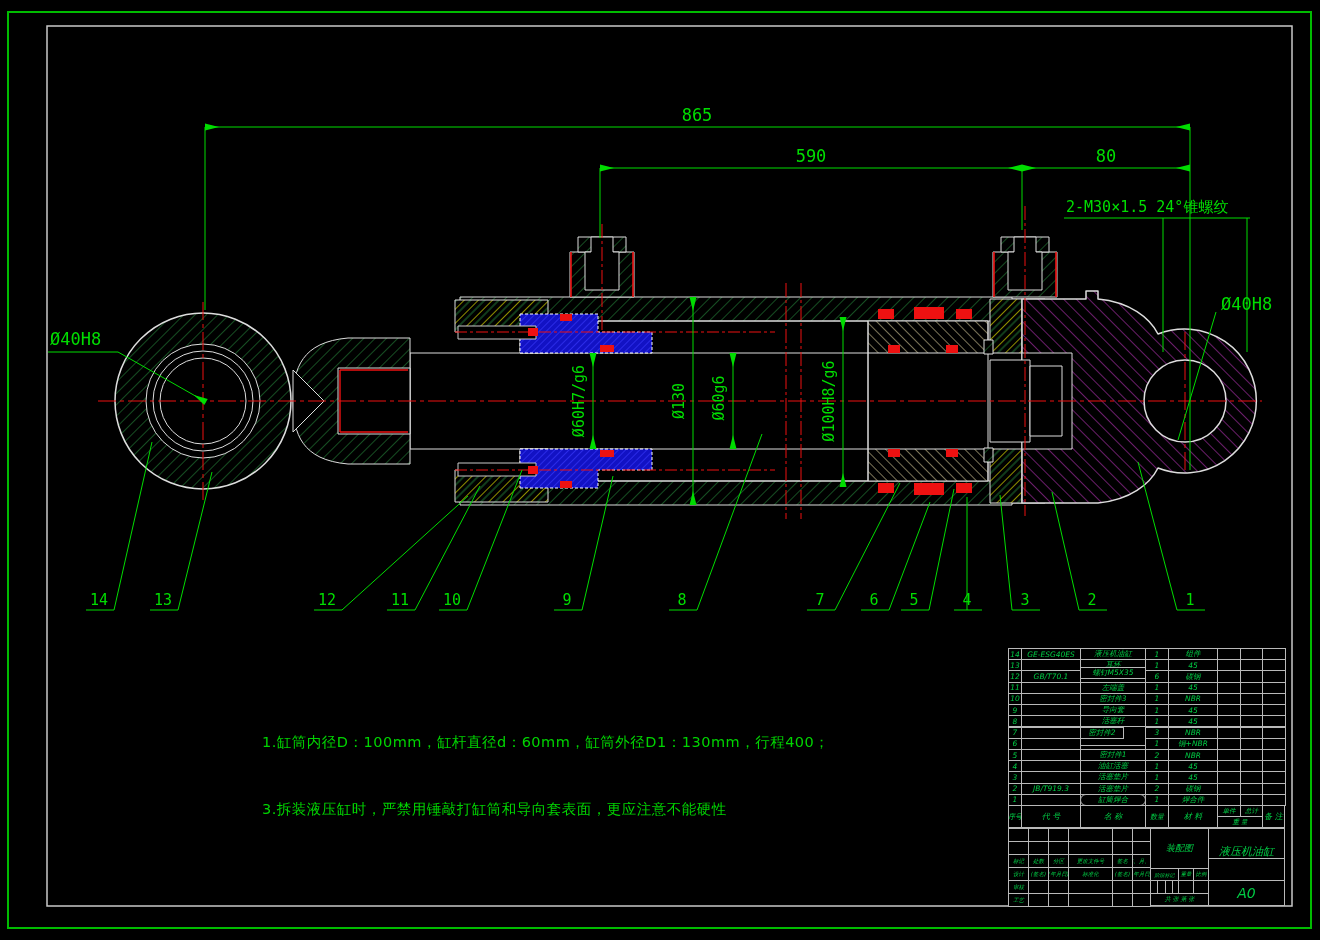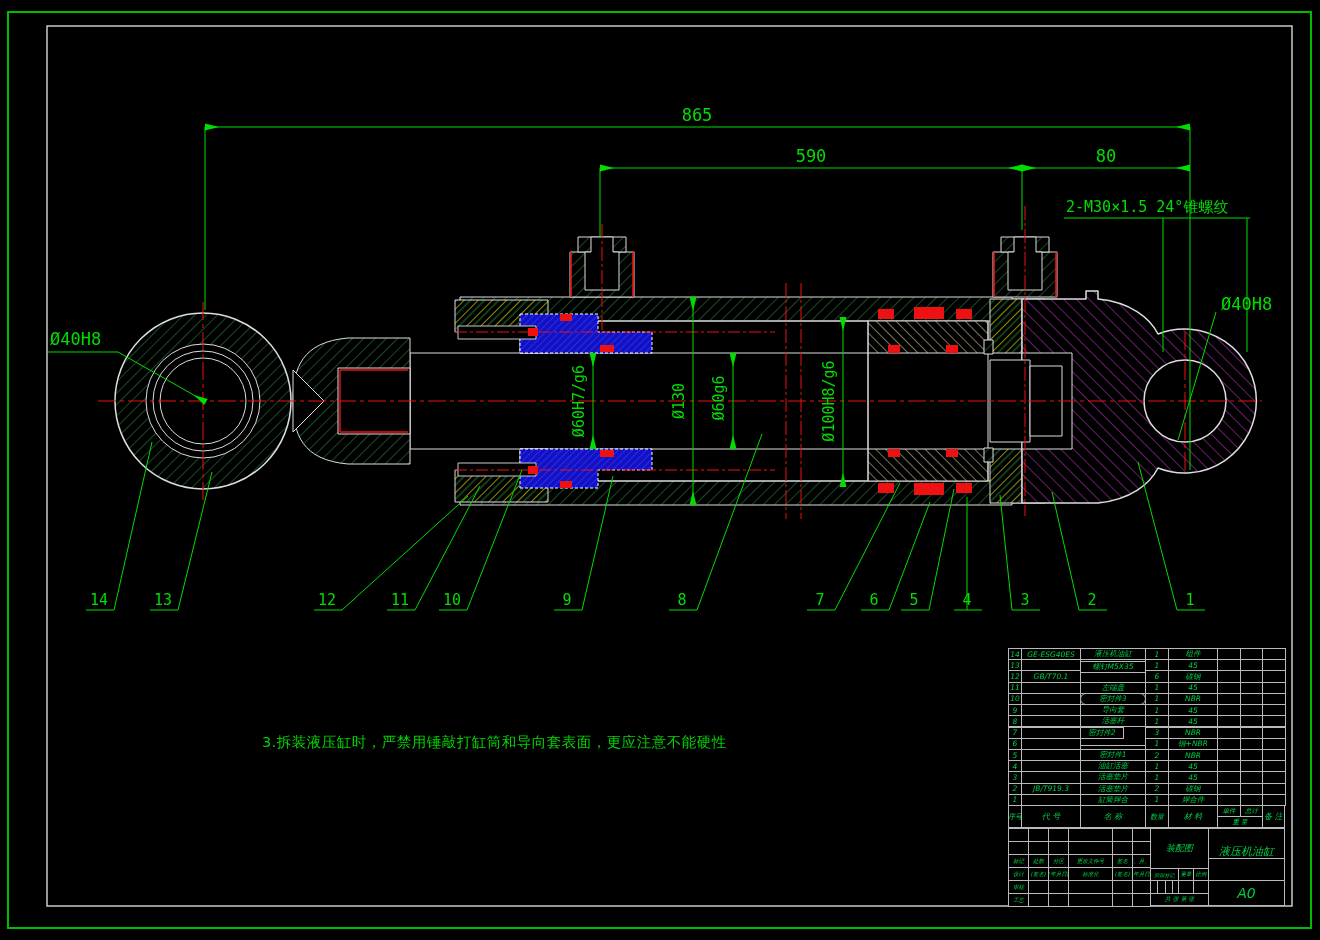--- a/index.html
+++ b/index.html
@@ -217,20 +217,21 @@
         <line x1="1079" y1="610" x2="1107" y2="610" stroke="#00dd00"></line>
         <line x1="1079" y1="610" x2="1052" y2="492" stroke="#00dd00"></line>
         <text x="1092" y="605" text-anchor="middle" font-size="15" class="dimtxt">2</text>
         <line x1="1177" y1="610" x2="1205" y2="610" stroke="#00dd00"></line>
         <line x1="1177" y1="610" x2="1138" y2="462" stroke="#00dd00"></line>
         <text x="1190" y="605" text-anchor="middle" font-size="15" class="dimtxt">1</text>
       </g>
 </svg>
 
 <div class="techreq">
+  <div>1.缸筒内径D：100mm，缸杆直径d：60mm，缸筒外径D1：130mm，行程400；</div>
   <div>3.拆装液压缸时，严禁用锤敲打缸筒和导向套表面，更应注意不能硬性</div>
   
   
   
   
 </div>
 
 <div id="ptable" style="position:absolute;left:1008px;top:648px;width:277px;height:258px;">
       <div class="tbl-cell" style="left: 0px; top: 0px; width: 14px; height: 12.2143px; font-size: 7.5px;">14</div>
       <div class="tbl-cell" style="left: 13px; top: 0px; width: 60px; height: 12.2143px; font-size: 7.5px;">GE-ESG40ES</div>
@@ -243,37 +244,37 @@
       <div class="tbl-cell" style="left: 0px; top: 11.2143px; width: 14px; height: 12.2143px; font-size: 7.5px;">13</div>
       <div class="tbl-cell" style="left: 13px; top: 11.2143px; width: 60px; height: 12.2143px; font-size: 7.5px;"></div>
       <div class="tbl-cell" style="left: 72px; top: 11.2143px; width: 66px; height: 12.2143px; font-size: 7.5px;">耳环</div>
       <div class="tbl-cell" style="left: 137px; top: 11.2143px; width: 24px; height: 12.2143px; font-size: 7.5px;">1</div>
       <div class="tbl-cell" style="left: 160px; top: 11.2143px; width: 50px; height: 12.2143px; font-size: 7.5px;">45</div>
       <div class="tbl-cell" style="left: 209px; top: 11.2143px; width: 24px; height: 12.2143px; font-size: 7.5px;"></div>
       <div class="tbl-cell" style="left: 232px; top: 11.2143px; width: 23px; height: 12.2143px; font-size: 7.5px;"></div>
       <div class="tbl-cell" style="left: 254px; top: 11.2143px; width: 24px; height: 12.2143px; font-size: 7.5px;"></div>
       <div class="tbl-cell" style="left: 0px; top: 22.4286px; width: 14px; height: 12.2143px; font-size: 7.5px;">12</div>
       <div class="tbl-cell" style="left: 13px; top: 22.4286px; width: 60px; height: 12.2143px; font-size: 7.5px;">GB/T70.1</div>
-      <div class="tbl-cell" style="left: 72px; top: 13px; width: 66px; height: 12.2143px; font-size: 7.5px;">螺钉M5X35</div>
+      <div class="tbl-cell" style="left: 72px; top: 19px; width: 66px; height: 12.2143px; font-size: 7.5px;">螺钉M5X35</div>
       <div class="tbl-cell" style="left: 137px; top: 22.4286px; width: 24px; height: 12.2143px; font-size: 7.5px;">6</div>
       <div class="tbl-cell" style="left: 160px; top: 22.4286px; width: 50px; height: 12.2143px; font-size: 7.5px;">碳钢</div>
       <div class="tbl-cell" style="left: 209px; top: 22.4286px; width: 24px; height: 12.2143px; font-size: 7.5px;"></div>
       <div class="tbl-cell" style="left: 232px; top: 22.4286px; width: 23px; height: 12.2143px; font-size: 7.5px;"></div>
       <div class="tbl-cell" style="left: 254px; top: 22.4286px; width: 24px; height: 12.2143px; font-size: 7.5px;"></div>
       <div class="tbl-cell" style="left: 0px; top: 33.6429px; width: 14px; height: 12.2143px; font-size: 7.5px;">11</div>
       <div class="tbl-cell" style="left: 13px; top: 33.6429px; width: 60px; height: 12.2143px; font-size: 7.5px;"></div>
       <div class="tbl-cell" style="left: 72px; top: 33.6429px; width: 66px; height: 12.2143px; font-size: 7.5px;">左端盖</div>
       <div class="tbl-cell" style="left: 137px; top: 33.6429px; width: 24px; height: 12.2143px; font-size: 7.5px;">1</div>
       <div class="tbl-cell" style="left: 160px; top: 33.6429px; width: 50px; height: 12.2143px; font-size: 7.5px;">45</div>
       <div class="tbl-cell" style="left: 209px; top: 33.6429px; width: 24px; height: 12.2143px; font-size: 7.5px;"></div>
       <div class="tbl-cell" style="left: 232px; top: 33.6429px; width: 23px; height: 12.2143px; font-size: 7.5px;"></div>
       <div class="tbl-cell" style="left: 254px; top: 33.6429px; width: 24px; height: 12.2143px; font-size: 7.5px;"></div>
       <div class="tbl-cell" style="left: 0px; top: 44.8571px; width: 14px; height: 12.2143px; font-size: 7.5px;">10</div>
       <div class="tbl-cell" style="left: 13px; top: 44.8571px; width: 60px; height: 12.2143px; font-size: 7.5px;"></div>
-      <div class="tbl-cell" style="left: 72px; top: 44.8571px; width: 66px; height: 12.2143px; font-size: 7.5px; border-radius: 6px;">密封件3</div>
+      <div class="tbl-cell" style="left: 72px; top: 44.8571px; width: 66px; height: 12.2143px; font-size: 7.5px;">密封件3</div>
       <div class="tbl-cell" style="left: 137px; top: 44.8571px; width: 24px; height: 12.2143px; font-size: 7.5px;">1</div>
       <div class="tbl-cell" style="left: 160px; top: 44.8571px; width: 50px; height: 12.2143px; font-size: 7.5px;">NBR</div>
       <div class="tbl-cell" style="left: 209px; top: 44.8571px; width: 24px; height: 12.2143px; font-size: 7.5px;"></div>
       <div class="tbl-cell" style="left: 232px; top: 44.8571px; width: 23px; height: 12.2143px; font-size: 7.5px;"></div>
       <div class="tbl-cell" style="left: 254px; top: 44.8571px; width: 24px; height: 12.2143px; font-size: 7.5px;"></div>
       <div class="tbl-cell" style="left: 0px; top: 56.0714px; width: 14px; height: 12.2143px; font-size: 7.5px;">9</div>
       <div class="tbl-cell" style="left: 13px; top: 56.0714px; width: 60px; height: 12.2143px; font-size: 7.5px;"></div>
       <div class="tbl-cell" style="left: 72px; top: 56.0714px; width: 66px; height: 12.2143px; font-size: 7.5px;">导向套</div>
       <div class="tbl-cell" style="left: 137px; top: 56.0714px; width: 24px; height: 12.2143px; font-size: 7.5px;">1</div>
       <div class="tbl-cell" style="left: 160px; top: 56.0714px; width: 50px; height: 12.2143px; font-size: 7.5px;">45</div>
@@ -331,21 +332,21 @@
       <div class="tbl-cell" style="left: 0px; top: 134.571px; width: 14px; height: 12.2143px; font-size: 7.5px;">2</div>
       <div class="tbl-cell" style="left: 13px; top: 134.571px; width: 60px; height: 12.2143px; font-size: 7.5px;">JB/T919.3</div>
       <div class="tbl-cell" style="left: 72px; top: 134.571px; width: 66px; height: 12.2143px; font-size: 7.5px;">活塞垫片</div>
       <div class="tbl-cell" style="left: 137px; top: 134.571px; width: 24px; height: 12.2143px; font-size: 7.5px;">2</div>
       <div class="tbl-cell" style="left: 160px; top: 134.571px; width: 50px; height: 12.2143px; font-size: 7.5px;">碳钢</div>
       <div class="tbl-cell" style="left: 209px; top: 134.571px; width: 24px; height: 12.2143px; font-size: 7.5px;"></div>
       <div class="tbl-cell" style="left: 232px; top: 134.571px; width: 23px; height: 12.2143px; font-size: 7.5px;"></div>
       <div class="tbl-cell" style="left: 254px; top: 134.571px; width: 24px; height: 12.2143px; font-size: 7.5px;"></div>
       <div class="tbl-cell" style="left: 0px; top: 145.786px; width: 14px; height: 12.2143px; font-size: 7.5px;">1</div>
       <div class="tbl-cell" style="left: 13px; top: 145.786px; width: 60px; height: 12.2143px; font-size: 7.5px;"></div>
-      <div class="tbl-cell" style="left: 72px; top: 145.786px; width: 66px; height: 12.2143px; font-size: 7.5px;">缸筒焊合</div>
+      <div class="tbl-cell" style="left: 72px; top: 145.786px; width: 66px; height: 12.2143px; font-size: 7.5px; border-radius: 6px;">缸筒焊合</div>
       <div class="tbl-cell" style="left: 137px; top: 145.786px; width: 24px; height: 12.2143px; font-size: 7.5px;">1</div>
       <div class="tbl-cell" style="left: 160px; top: 145.786px; width: 50px; height: 12.2143px; font-size: 7.5px;">焊合件</div>
       <div class="tbl-cell" style="left: 209px; top: 145.786px; width: 24px; height: 12.2143px; font-size: 7.5px;"></div>
       <div class="tbl-cell" style="left: 232px; top: 145.786px; width: 23px; height: 12.2143px; font-size: 7.5px;"></div>
       <div class="tbl-cell" style="left: 254px; top: 145.786px; width: 24px; height: 12.2143px; font-size: 7.5px;"></div>
       <div class="tbl-cell" style="left: 0px; top: 157px; width: 14px; height: 23px; font-size: 7px;">序号</div>
       <div class="tbl-cell" style="left: 13px; top: 157px; width: 60px; height: 23px; font-size: 8px;">代 号</div>
       <div class="tbl-cell" style="left: 72px; top: 157px; width: 66px; height: 23px; font-size: 8px;">名 称</div>
       <div class="tbl-cell" style="left: 137px; top: 157px; width: 24px; height: 23px; font-size: 7px;">数量</div>
       <div class="tbl-cell" style="left: 160px; top: 157px; width: 50px; height: 23px; font-size: 8px;">材 料</div>

